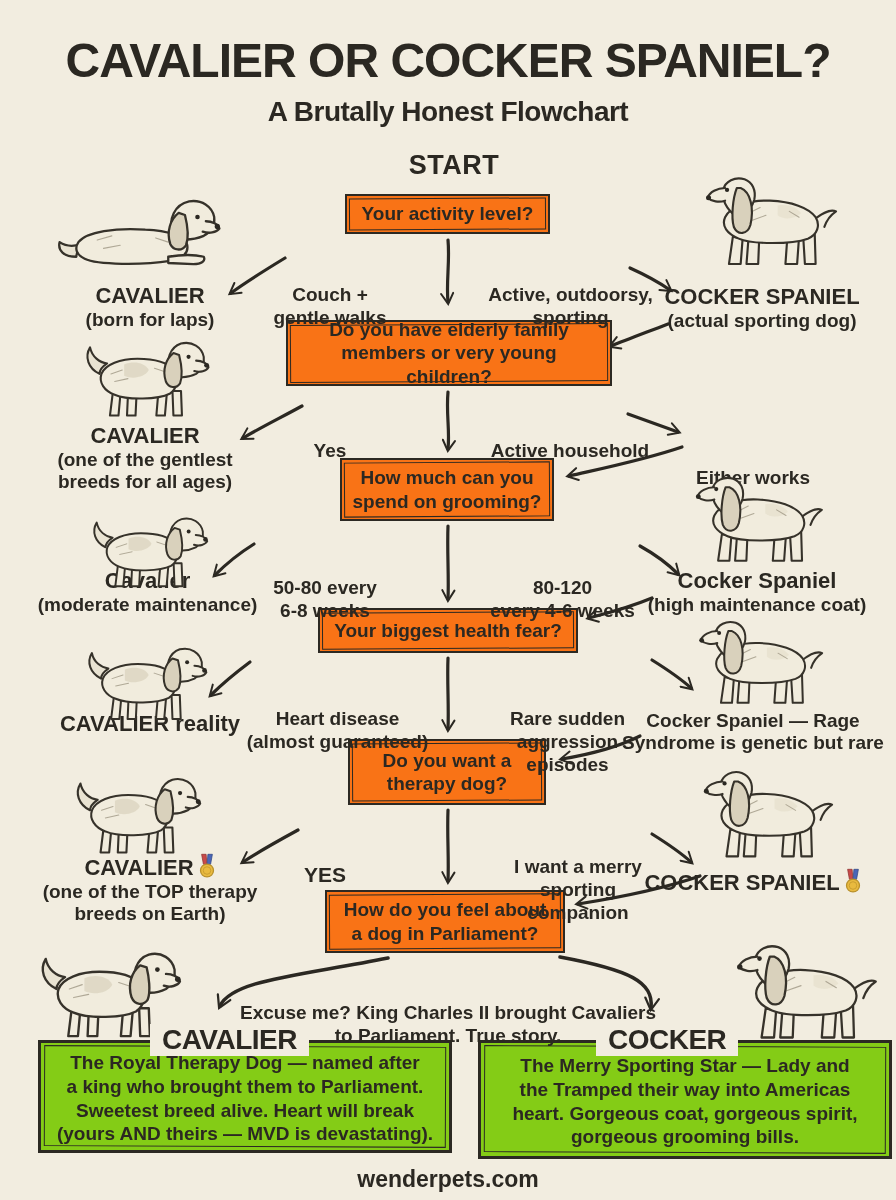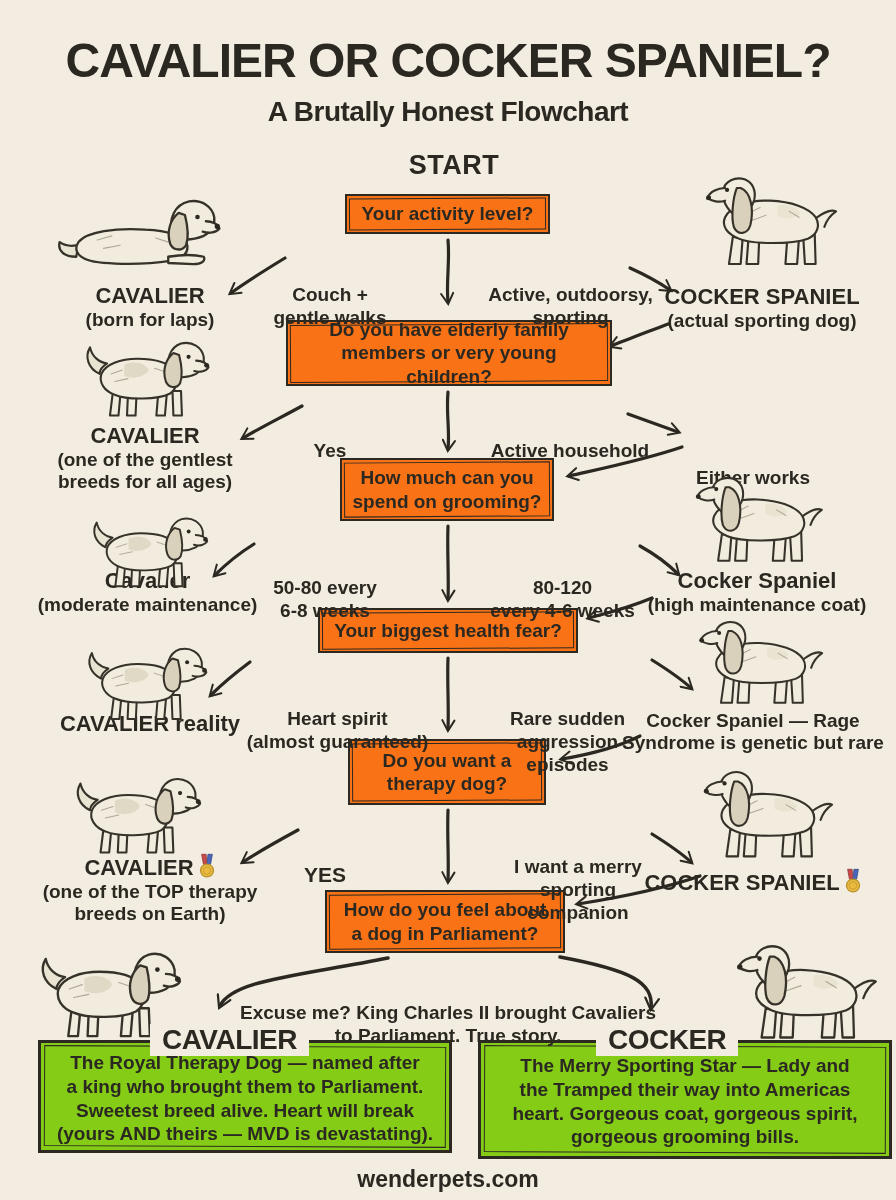--- a/index.html
+++ b/index.html
@@ -155,21 +155,21 @@
 gentle walks</div>
   <div class="lbl pre" style="left:478px;top:240px;width:185px;">Active, outdoorsy,
 sporting</div>
   <div class="lbl" style="left:290px;top:396px;width:80px;">Yes</div>
   <div class="lbl" style="left:490px;top:396px;width:160px;">Active household</div>
   <div class="lbl" style="left:688px;top:423px;width:130px;">Either works</div>
   <div class="lbl pre" style="left:235px;top:533px;width:180px;">50-80 every
 6-8 weeks</div>
   <div class="lbl pre" style="left:470px;top:533px;width:185px;">80-120
 every 4-6 weeks</div>
-  <div class="lbl pre" style="left:240px;top:664px;width:195px;">Heart spirit
+  <div class="lbl pre" style="left:240px;top:664px;width:195px;">Heart disease
 (almost guaranteed)</div>
   <div class="lbl pre" style="left:475px;top:664px;width:185px;">Rare sudden
 aggression episodes</div>
   <div class="lbl" style="left:285px;top:818px;width:80px;font-size:21px;">YES</div>
   <div class="lbl pre" style="left:488px;top:812px;width:180px;">I want a merry
 sporting companion</div>
   <div class="lbl pre" style="left:195px;top:958px;width:506px;">Excuse me? King Charles II brought Cavaliers
 to Parliament. True story.</div>
 
   <div class="outcome" style="left:40px;top:283px;width:220px;">

